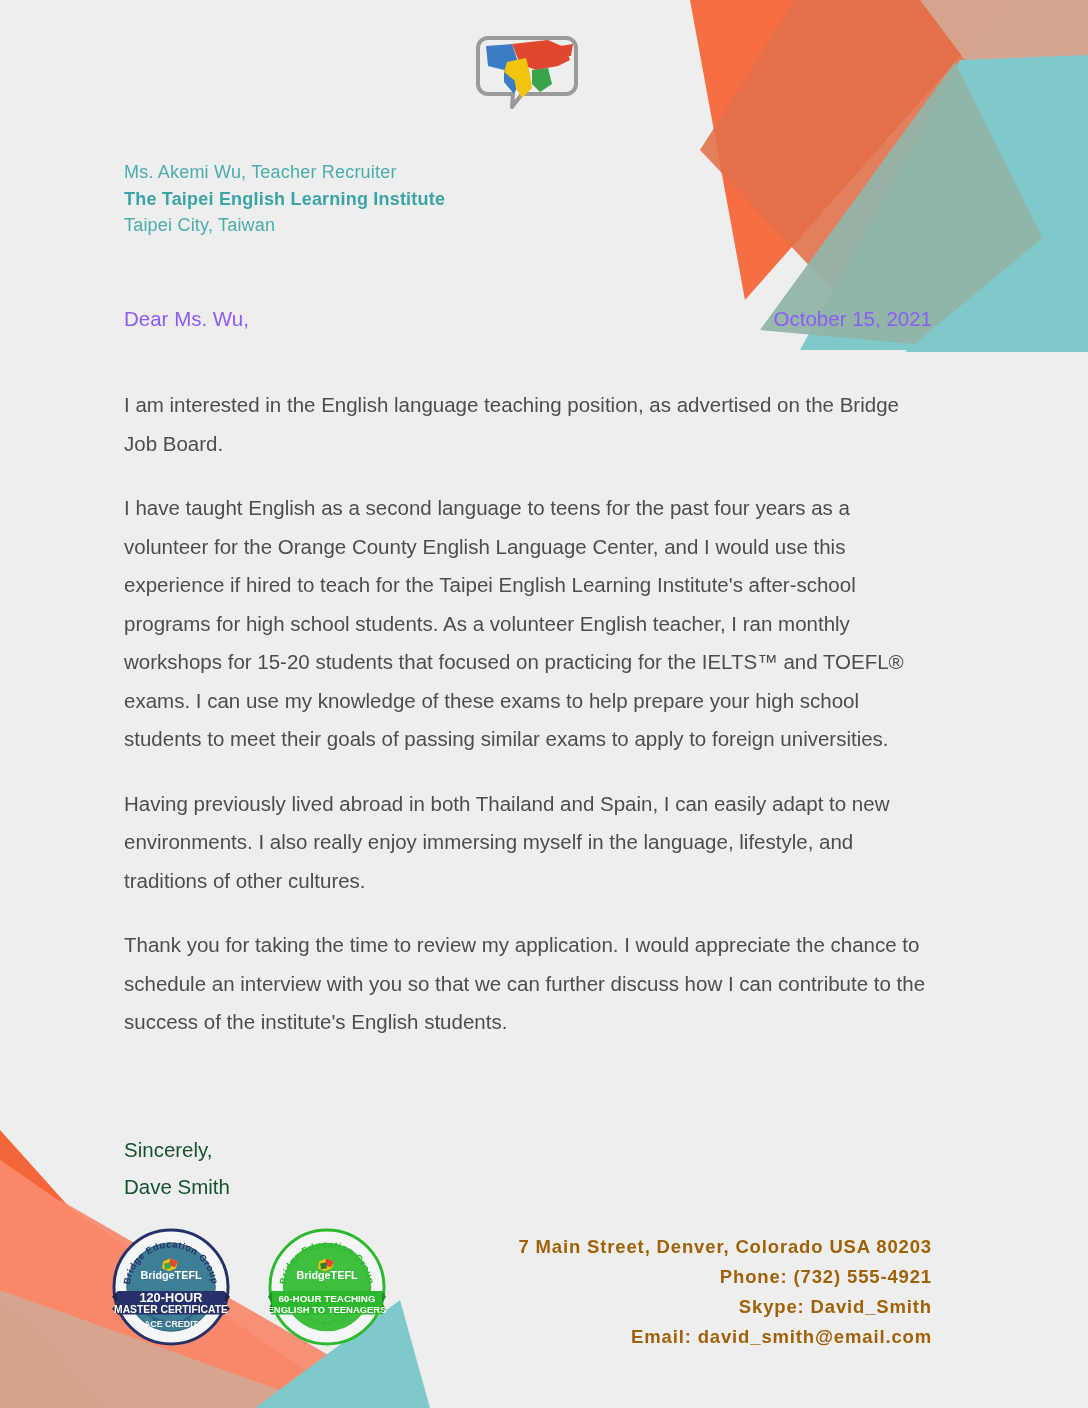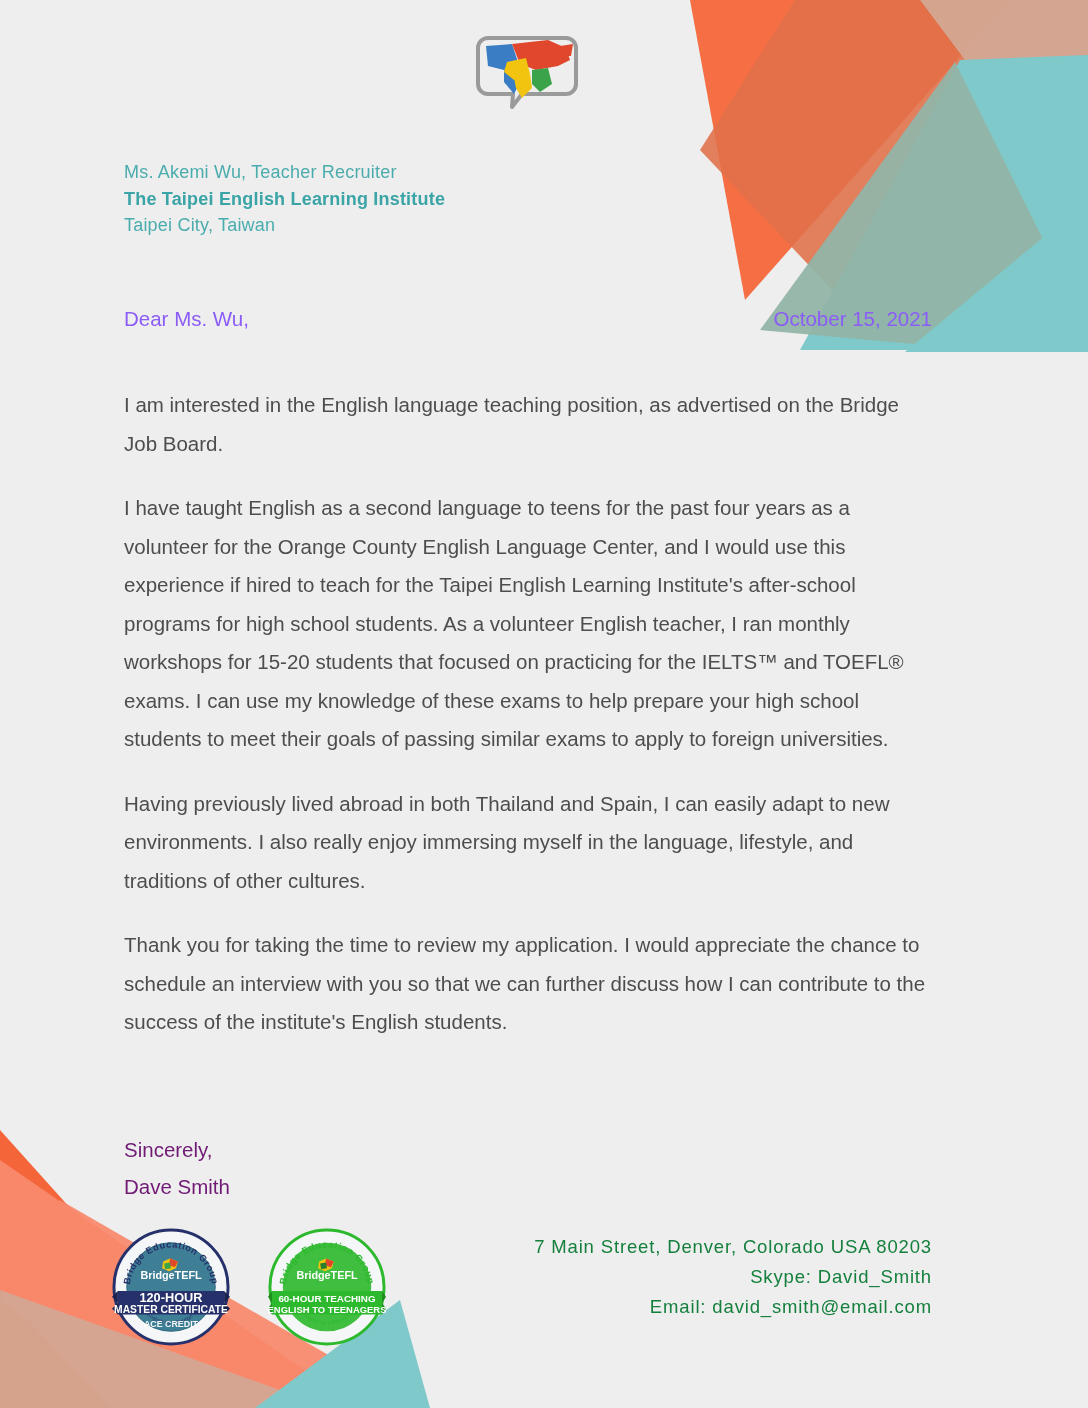--- a/index.html
+++ b/index.html
@@ -80,34 +80,35 @@
     margin: 0 0 26px 0;
   }
   #body-copy p:last-child { margin-bottom: 0; }
 
   
   #signature {
     position: absolute;
     left: 124px;
     top: 1131px;
     font-size: 20.5px;
-    color: #701a75;
+    color: #14532d;
     line-height: 1.82;
   }
 
   
   #contact {
     position: absolute;
     right: 156px;
     top: 1232px;
     text-align: right;
     font-size: 18.5px;
-    color: #15803d;
+    color: #a16207;
     line-height: 1.62;
     letter-spacing: 0.85px;
+    font-weight: bold;
   }
 
   
   #badges {
     position: absolute;
     left: 112px;
     top: 1228px;
     width: 310px;
     height: 120px;
   }
@@ -233,17 +234,18 @@
       <polygon points="4,64 0,70 4,76 0,82 4,88" fill="#1f8c1f"></polygon>
       <polygon points="116,64 120,70 116,76 120,82 116,88" fill="#1f8c1f"></polygon>
       <text x="60" y="75" text-anchor="middle" font-size="10" font-weight="bold" fill="#ffffff" font-family="'Liberation Sans',sans-serif">60-HOUR TEACHING</text>
       <text x="60" y="86" text-anchor="middle" font-size="9.6" font-weight="bold" fill="#ffffff" font-family="'Liberation Sans',sans-serif">ENGLISH TO TEENAGERS</text>
     </svg>
 
   </div>
 
   <div id="contact">
     <div>7 Main Street, Denver, Colorado USA 80203</div>
+    <div>Phone: (732) 555-4921</div>
     <div>Skype: David_Smith</div>
     <div>Email: david_smith@email.com</div>
   </div>
 
 </div>
 
 </body></html>

